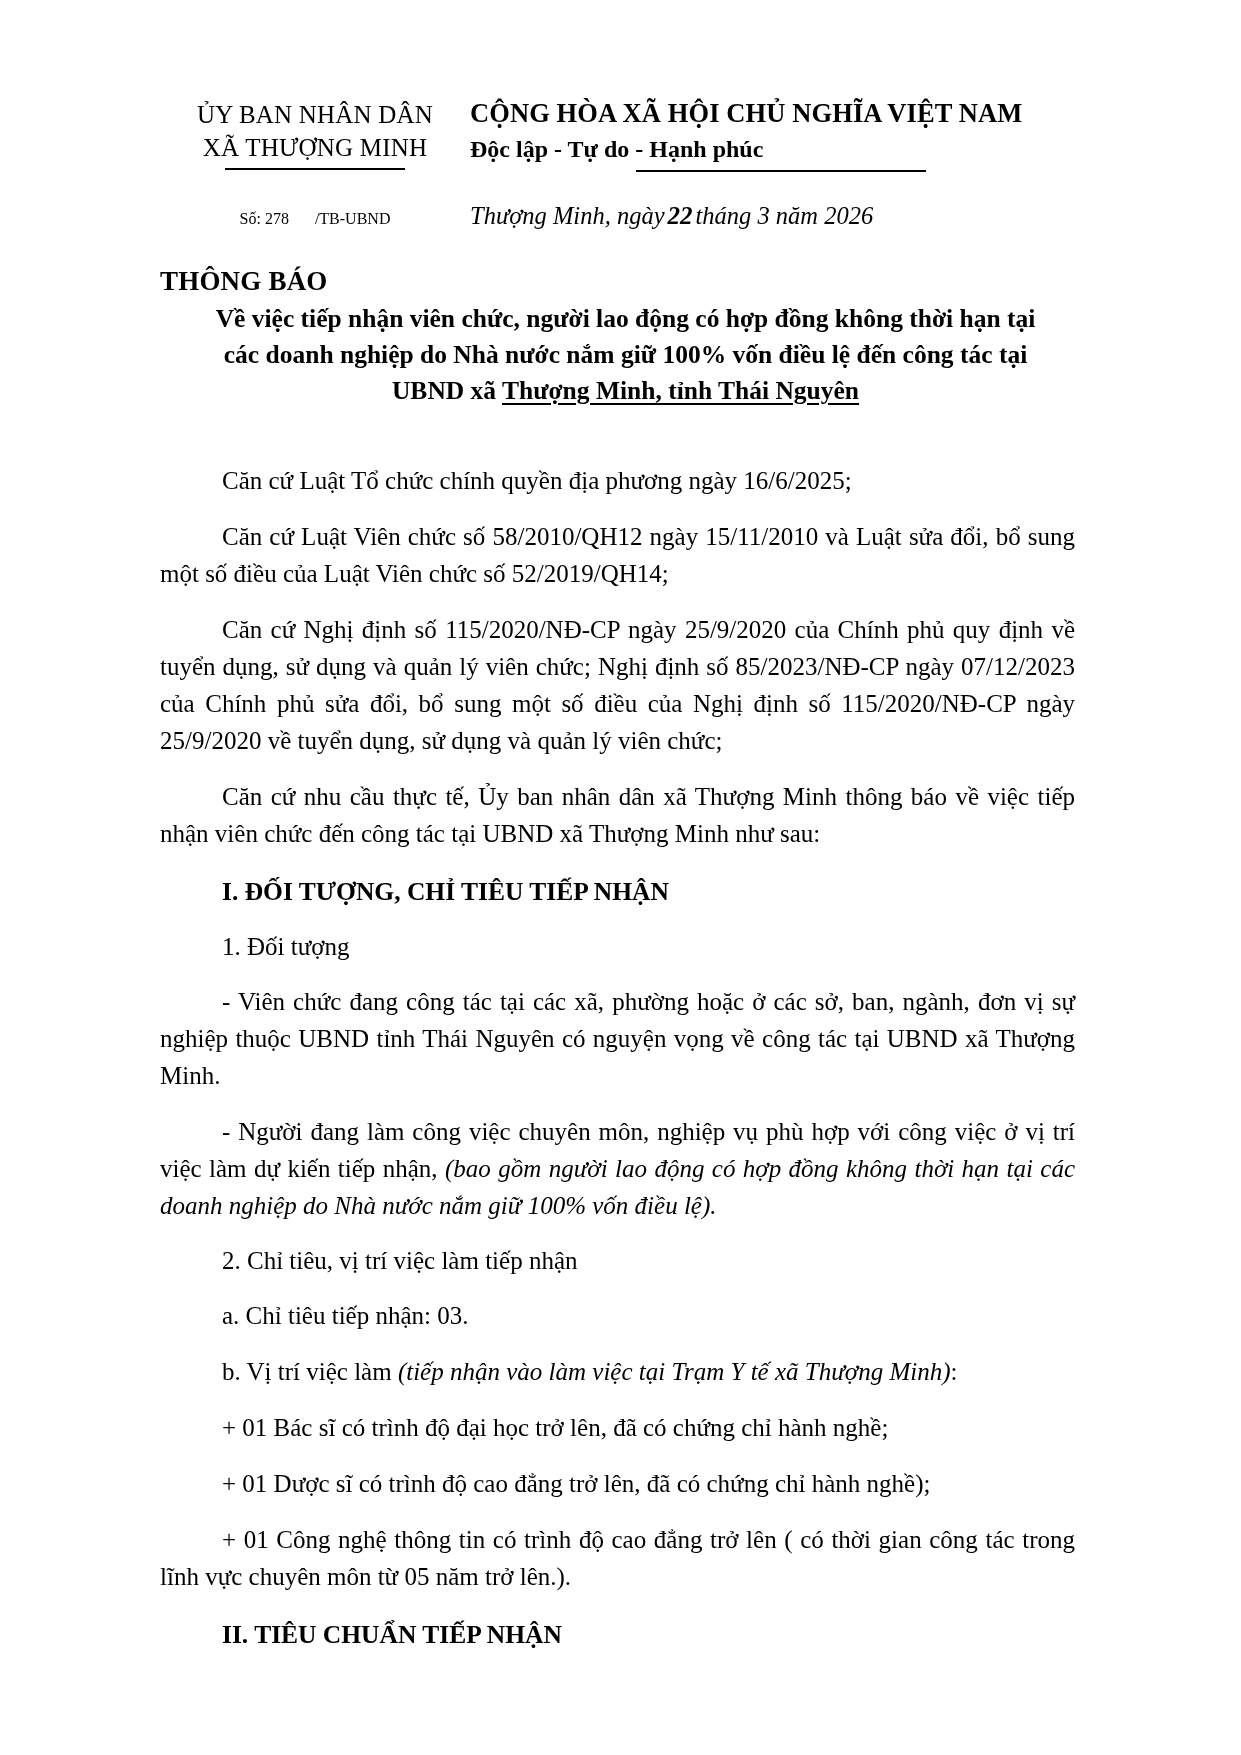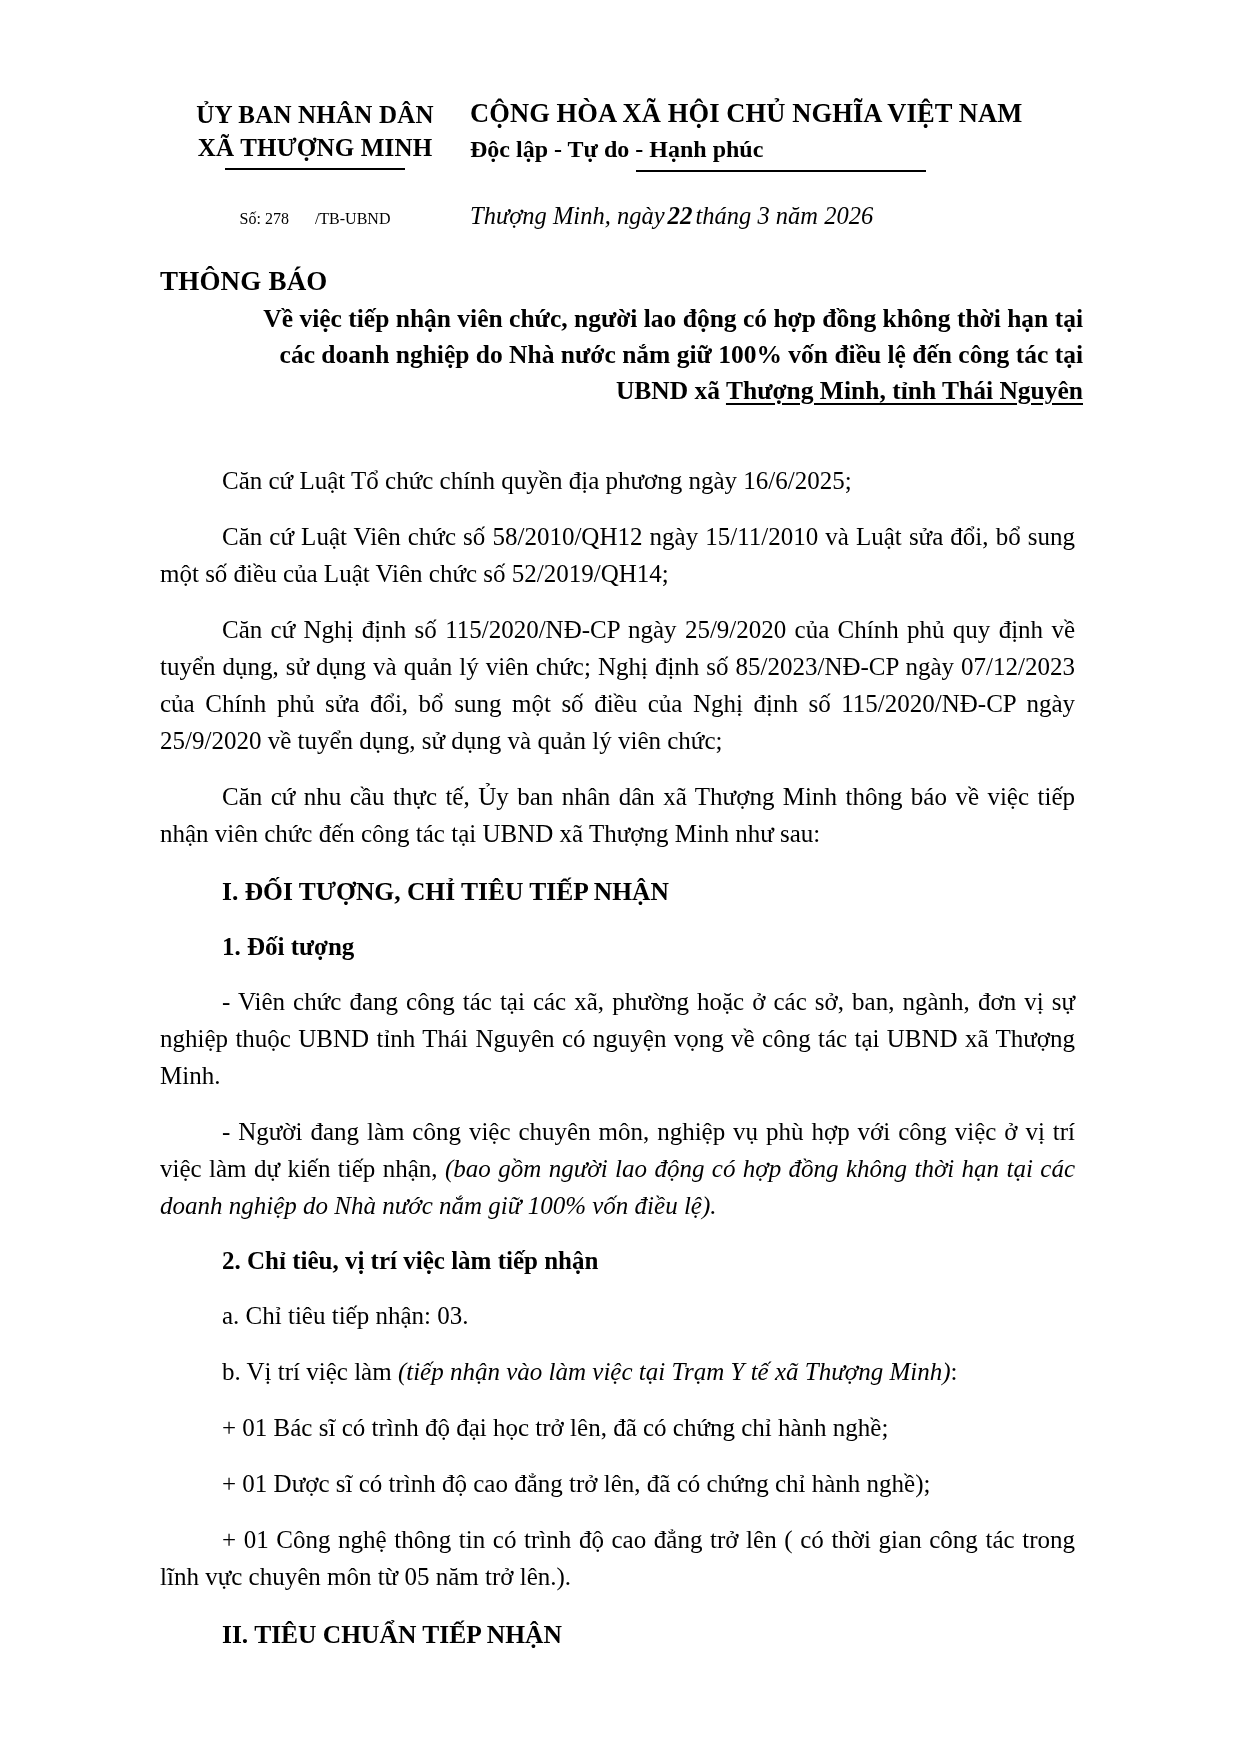--- a/index.html
+++ b/index.html
@@ -33,21 +33,21 @@
     width: 310px;
     flex: 0 0 310px;
     text-align: center;
     padding-top: 2px;
   }
   .hdr-right {
     flex: 1 1 auto;
     text-align: left;
   }
   .hdr-org {
-    font-weight: bold;
+    font-weight: normal;
     font-size: 25px;
     line-height: 1.32;
     letter-spacing: 0.2px;
     white-space: nowrap;
   }
   .hdr-nation {
     font-weight: bold;
     font-size: 26.5px;
     line-height: 1.3;
     letter-spacing: 0.1px;
@@ -99,21 +99,21 @@
 
   
   .title-main {
     text-align: left;
     font-weight: bold;
     font-size: 27px;
     margin-top: 36px;
     letter-spacing: 0.2px;
   }
   .title-sub {
-    text-align: right;
+    text-align: center;
     font-weight: bold;
     font-size: 25.5px;
     line-height: 1.42;
     margin-top: 4px;
     padding: 0 8px;
   }
   .title-sub .u { text-decoration: underline; text-underline-offset: 4px; }
 
   
   .body-block { margin-top: 34px; }
@@ -133,21 +133,21 @@
     padding-top: 22px;
     font-size: 25.5px;
     font-weight: bold;
     text-indent: 62px;
     line-height: 1.4;
   }
   h4.subsect {
     margin: 0;
     padding-top: 19px;
     font-size: 25px;
-    font-weight: bold;
+    font-weight: normal;
     text-indent: 62px;
     line-height: 1.4;
   }
 </style>
 </head>
 <body>
 
 <div class="page">
 
   <div class="doc-header">

